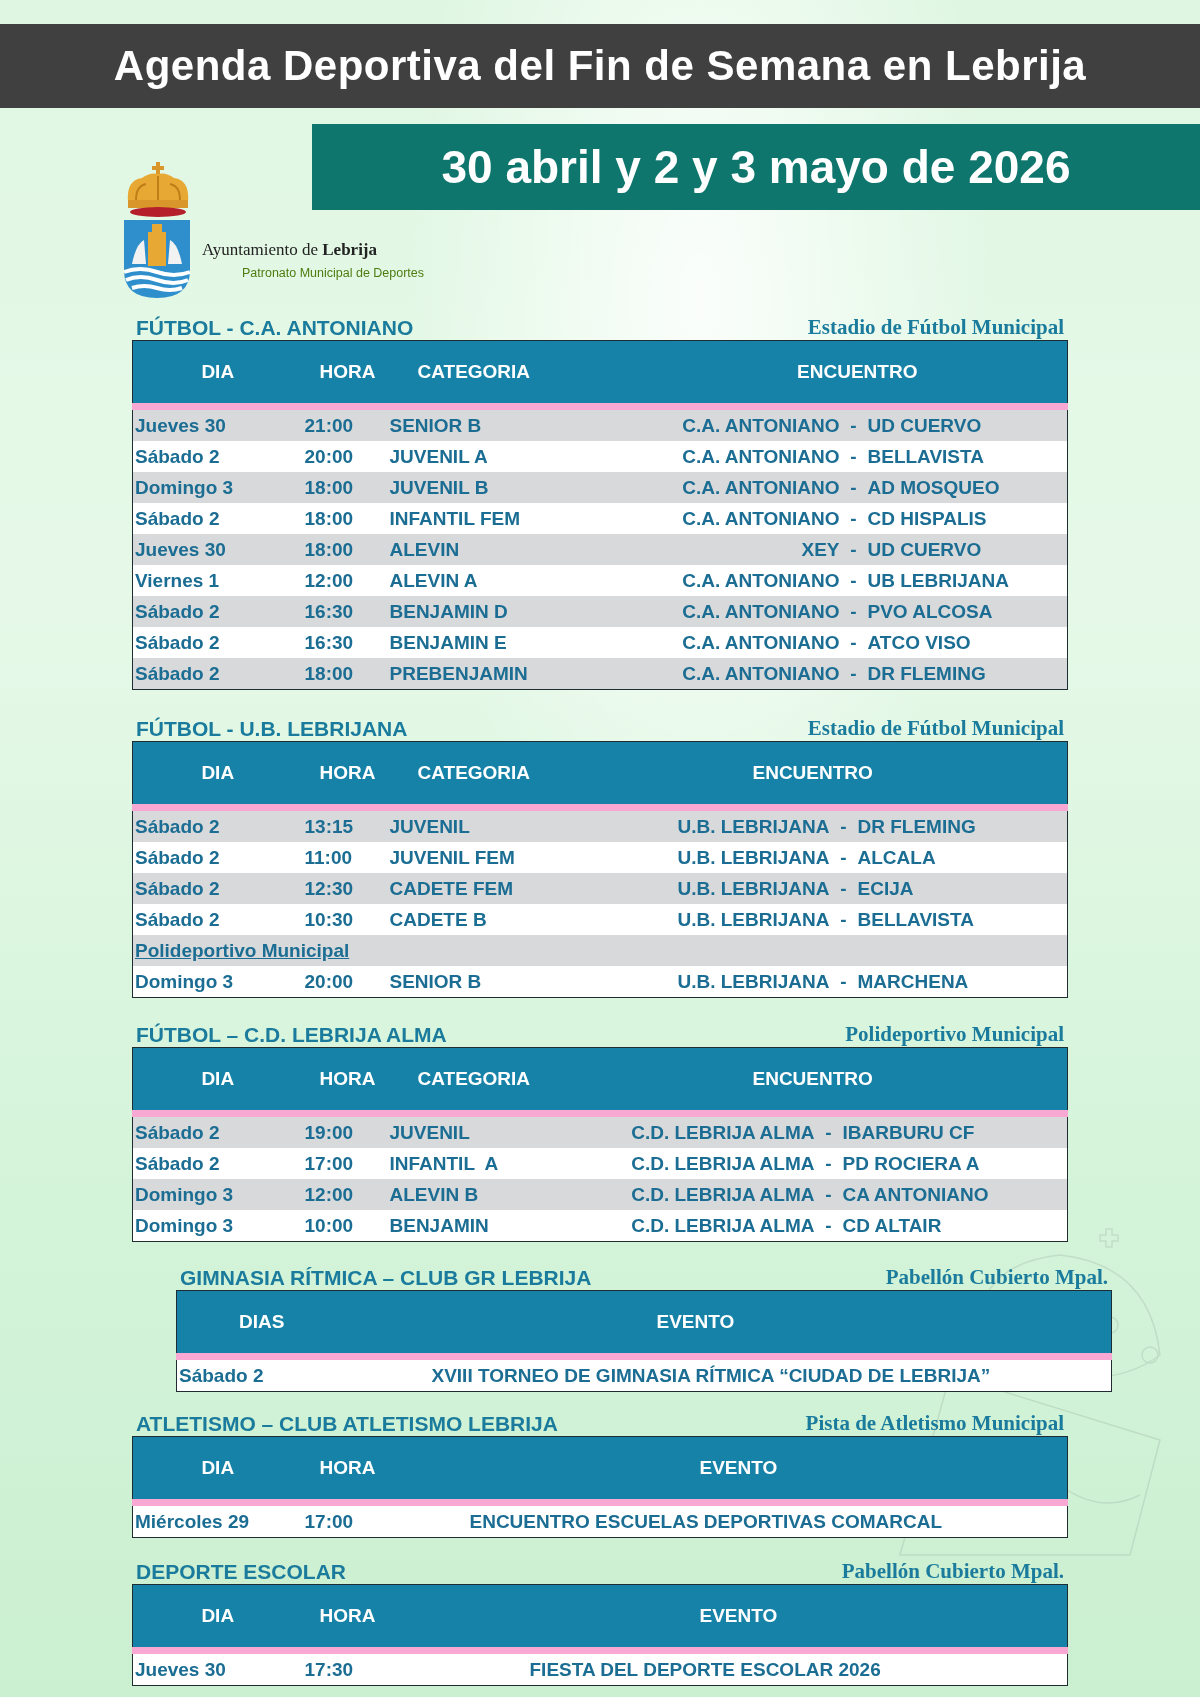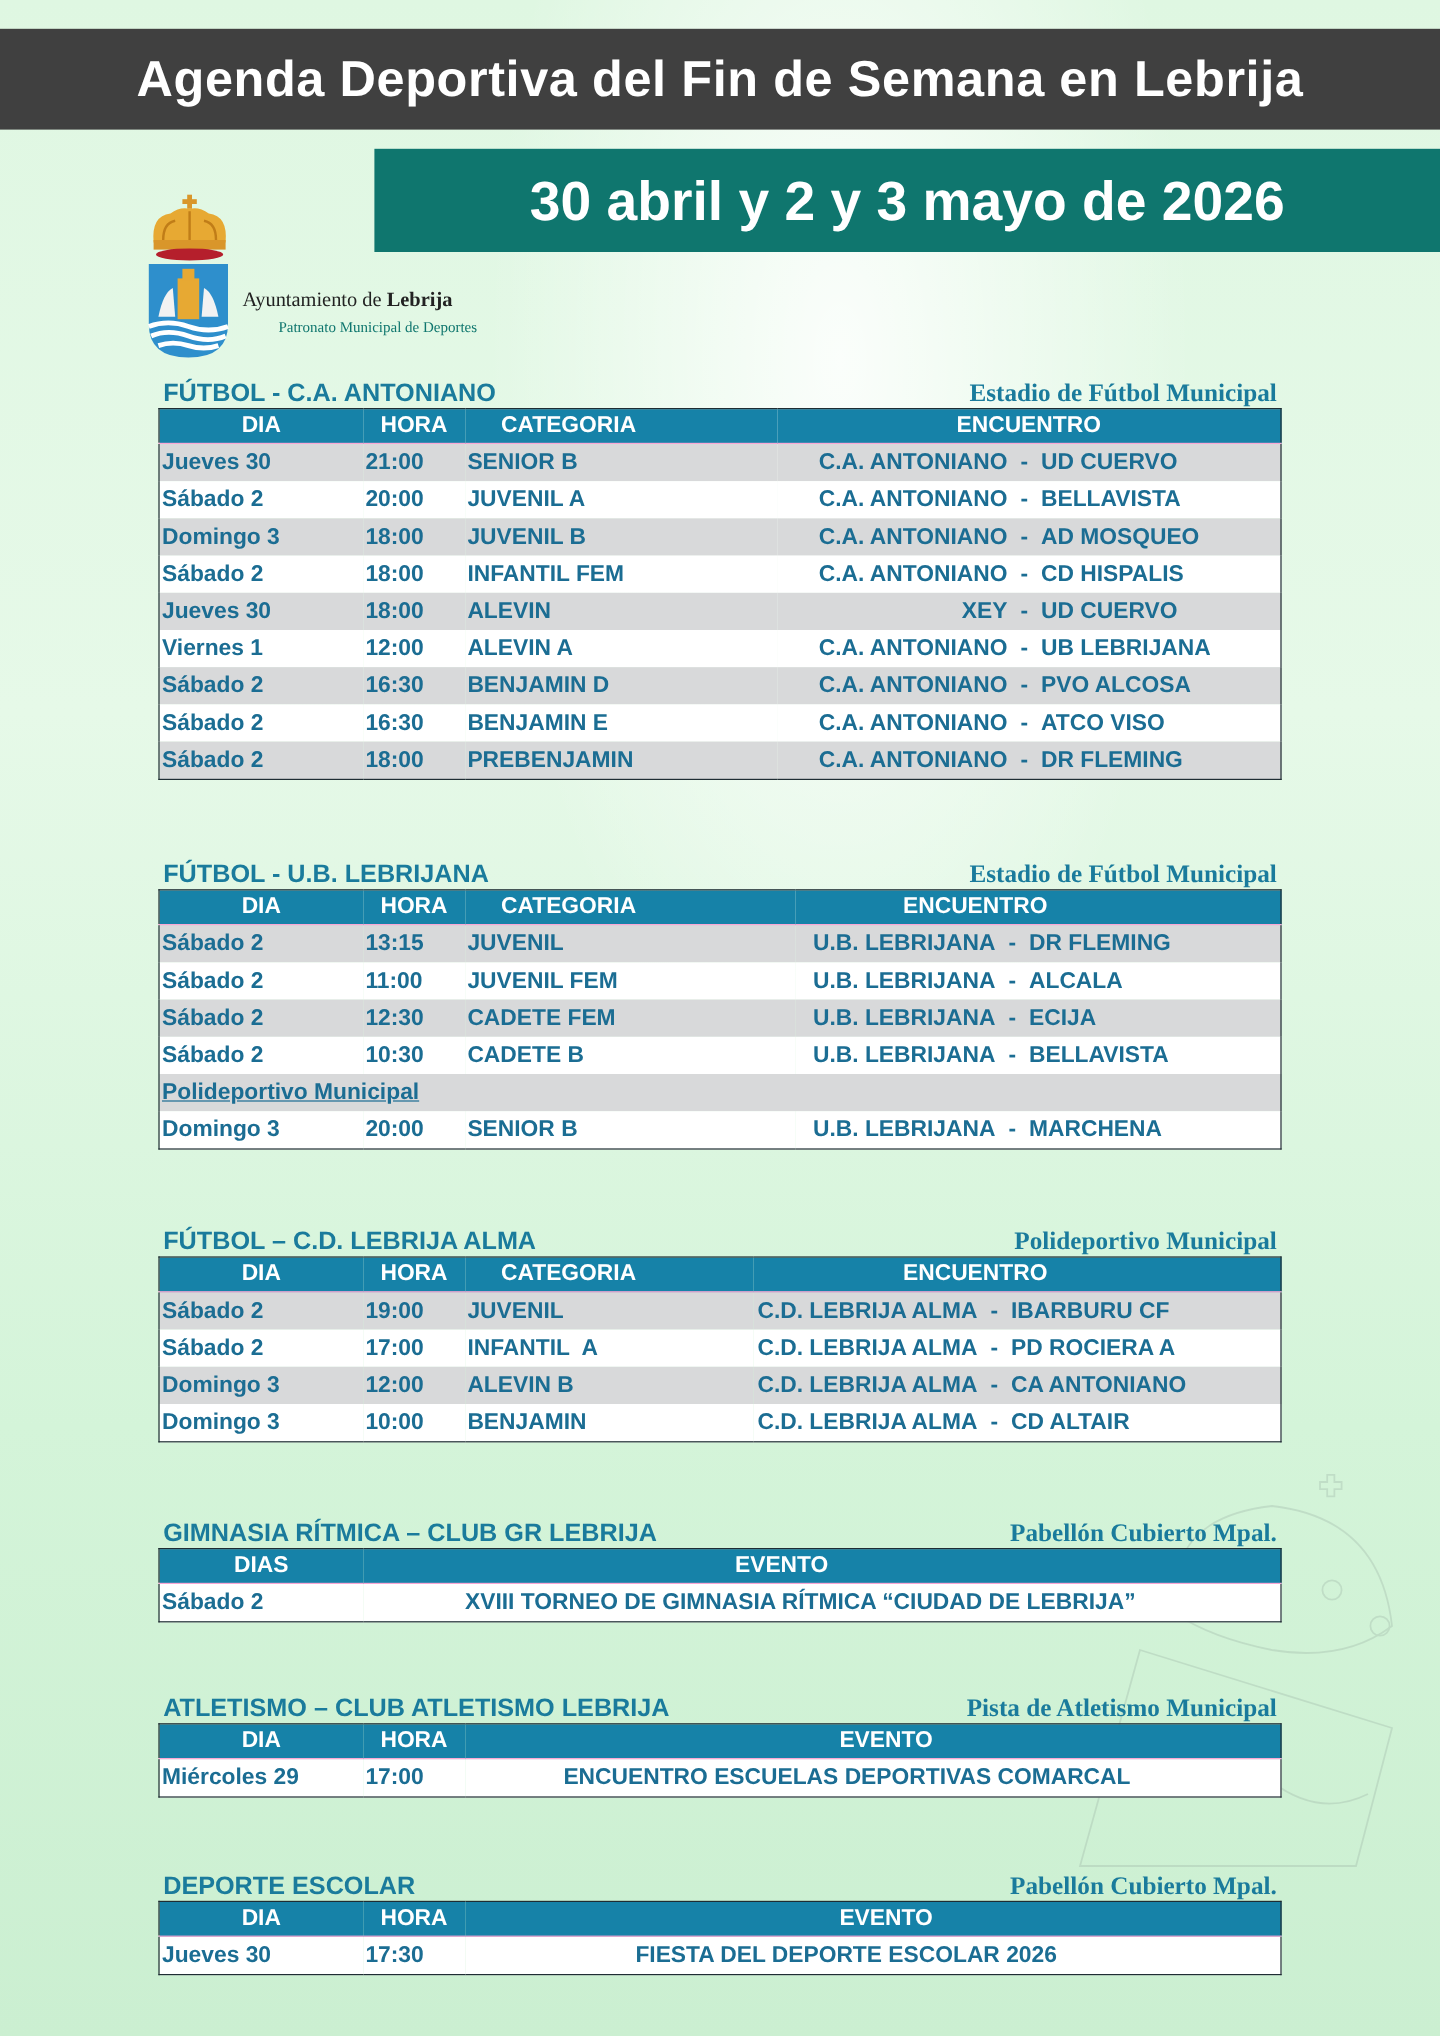--- a/index.html
+++ b/index.html
@@ -20,29 +20,29 @@
     position:absolute;left:312px;top:124px;width:888px;height:86px;
     background:#0f766e;color:#fff;
     display:flex;align-items:center;justify-content:center;
     font-size:46px;font-weight:bold;
   }
   .logo{position:absolute;left:118px;top:160px;width:370px;height:140px;}
   .logo .crown{position:absolute;left:4px;top:2px;width:72px;height:56px;}
   .logo .shield{position:absolute;left:4px;top:58px;width:70px;height:82px;}
   .logo .name{position:absolute;left:84px;top:80px;font-family:"Liberation Serif",serif;font-size:17px;color:#222;white-space:nowrap;}
   .logo .name b{font-weight:bold;}
-  .logo .sub{position:absolute;left:114px;top:106px;font-size:12.5px;color:#0f766e;white-space:nowrap;font-family:Liberation Serif, serif;}
+  .logo .sub{position:absolute;left:124px;top:106px;font-size:12.5px;color:#4d7c0f;white-space:nowrap;}
 
   .section{position:absolute;left:132px;width:936px;}
   .sec-head{display:flex;justify-content:space-between;align-items:flex-end;height:30px;
     color:#1a7b9c;font-weight:bold;font-size:21px;padding:0 4px 0 4px;}
   .sec-head .venue{font-weight:bold;font-family:Liberation Serif, serif;}
   table{width:936px;border-collapse:collapse;border:1.5px solid #1f2d33;table-layout:fixed;}
-  th{background:#1682a8;color:#fff;font-weight:bold;font-size:19px;height:28px;padding:0;
-     border-bottom:1px solid #f9a8d4;}
+  th{background:#1682a8;color:#fff;font-weight:bold;font-size:19px;height:28px;padding:17px;
+     border-bottom:7px solid #f9a8d4;}
   td{color:#1b6d93;font-weight:bold;font-size:19px;height:31px;padding:0 0 0 2px;white-space:nowrap;}
   tr.g td{background:#d8d9da;}
   tr.w td{background:#ffffff;}
   .enc{display:flex;}
   .enc .home{width:190px;text-align:right;}
   .enc .sep{width:28px;text-align:center;}
   .link{text-decoration:underline;}
   .watermark{position:absolute;left:860px;top:1225px;width:340px;height:340px;opacity:0.35;}
 </style>
 </head>
@@ -374,21 +374,21 @@
               <span class="home" style="width:185px">C.D. LEBRIJA ALMA</span>
               <span class="sep">-</span>
               <span>CD ALTAIR</span>
             </div>
           </td>
         </tr>
     </tbody>
   </table>
 </div>
 
-<div class="section" style="top:1260px;">
+<div class="section" style="top:1260px;margin-left:44px;">
   <div class="sec-head">
     <span>GIMNASIA RÍTMICA – CLUB GR LEBRIJA</span>
     <span class="venue">Pabellón Cubierto Mpal.</span>
   </div>
   <table>
     <colgroup>
         <col style="width:170px">
         <col>
       </colgroup>
     <thead>

